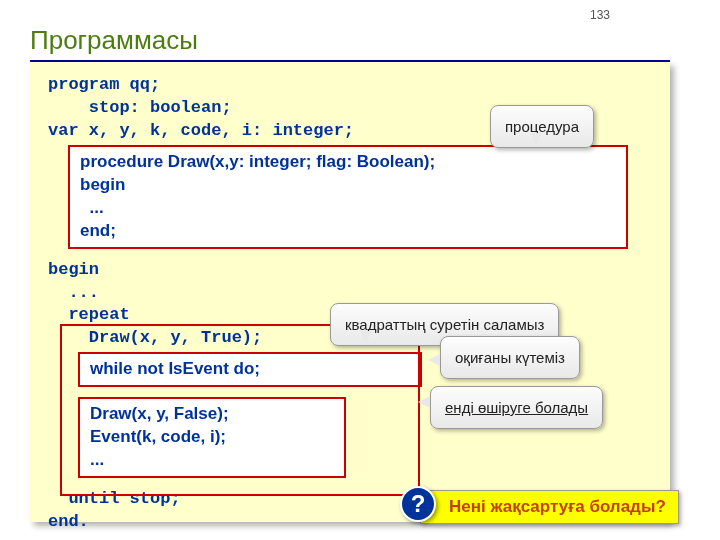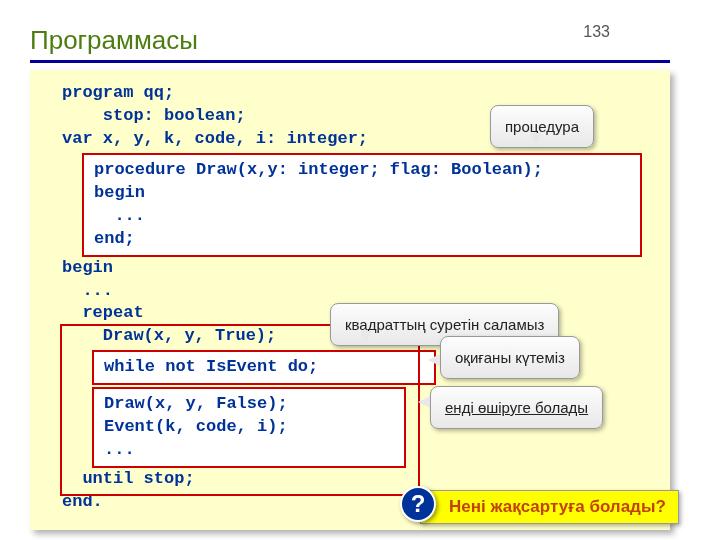--- a/index.html
+++ b/index.html
@@ -8,69 +8,68 @@
     height: 540px;
     background: white;
     font-family: Arial, sans-serif;
     position: relative;
     overflow: hidden;
   }
   .page-number {
     position: absolute;
     top: 8px;
     right: 110px;
-    font-size: 16px;
+    font-size: 12px;
     color: #555;
-    margin-top: 15px;
   }
   .title {
     position: absolute;
     top: 25px;
     left: 30px;
     font-size: 26px;
     font-weight: normal;
     color: #4d7c0f;
   }
   .title-underline {
     position: absolute;
     top: 60px;
     left: 30px;
     width: 640px;
     height: 3px;
     background: #000099;
   }
   .code-block {
     position: absolute;
-    top: 70px;
+    top: 62px;
     left: 30px;
     width: 640px;
     height: 460px;
     background: #FFFFCC;
     box-shadow: 4px 4px 6px rgba(0,0,0,0.3);
     font-family: "Courier New", monospace;
     font-size: 17px;
     font-weight: bold;
     color: #003399;
-    padding: 12px 32px;
+    padding: 12px 18px;
     line-height: 1.35;
   }
   .inner-box {
     background: white;
     border: 2px solid #cc0000;
     padding: 4px 10px;
-    margin: 2px 0 0 20px;
+    margin: 2px 0 10px 20px;
     width: 560px;
-    font-family: Liberation Mono, monospace;
+    font-family: Liberation Sans, sans-serif;
     font-size: 17px;
     font-weight: bold;
     color: #003399;
     line-height: 1.35;
   }
   .inner-box.small { width: 344px; margin-left: 30px; }
-  .inner-box.mid { width: 314px; margin-left: 30px; }
+  .inner-box.mid { width: 268px; margin-left: 30px; }
   .callout {
     position: absolute;
     background: linear-gradient(#fdfdfd, #e8e8e8);
     border: 1px solid #999;
     border-radius: 8px;
     box-shadow: 2px 2px 4px rgba(0,0,0,0.3);
     font-family: Arial, sans-serif;
     font-weight: normal;
     font-size: 15px;
     color: #222;

